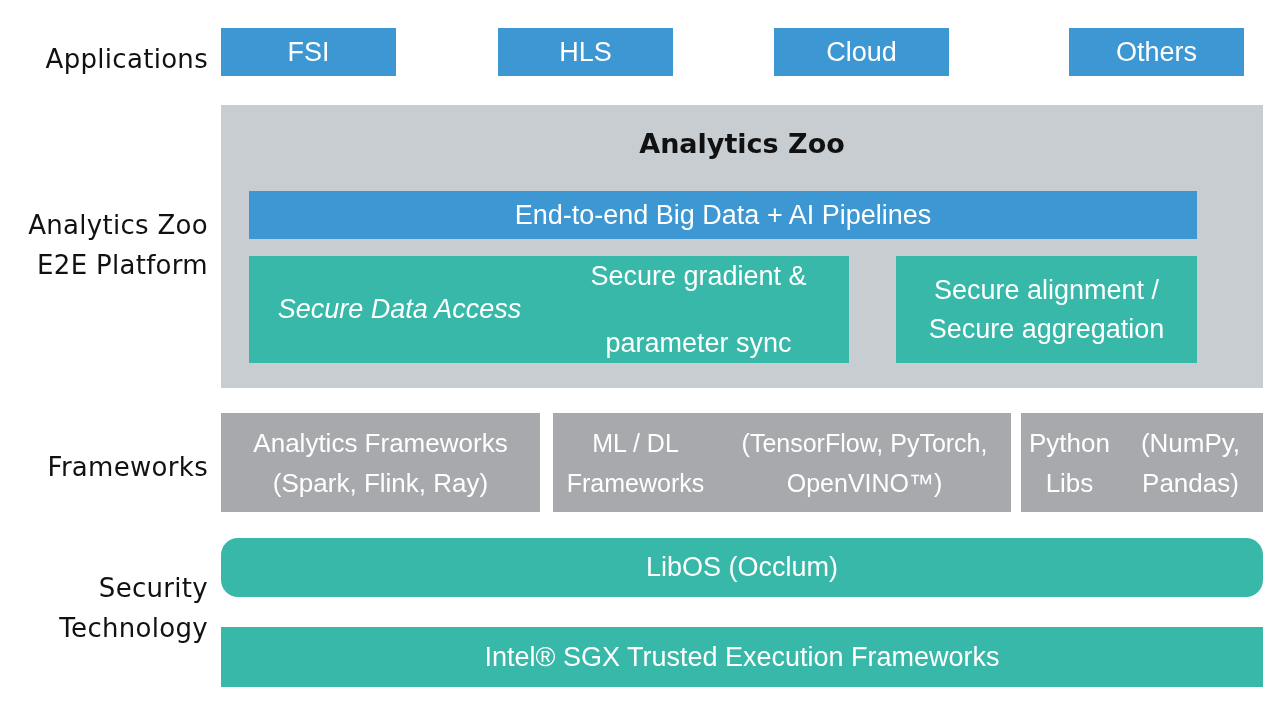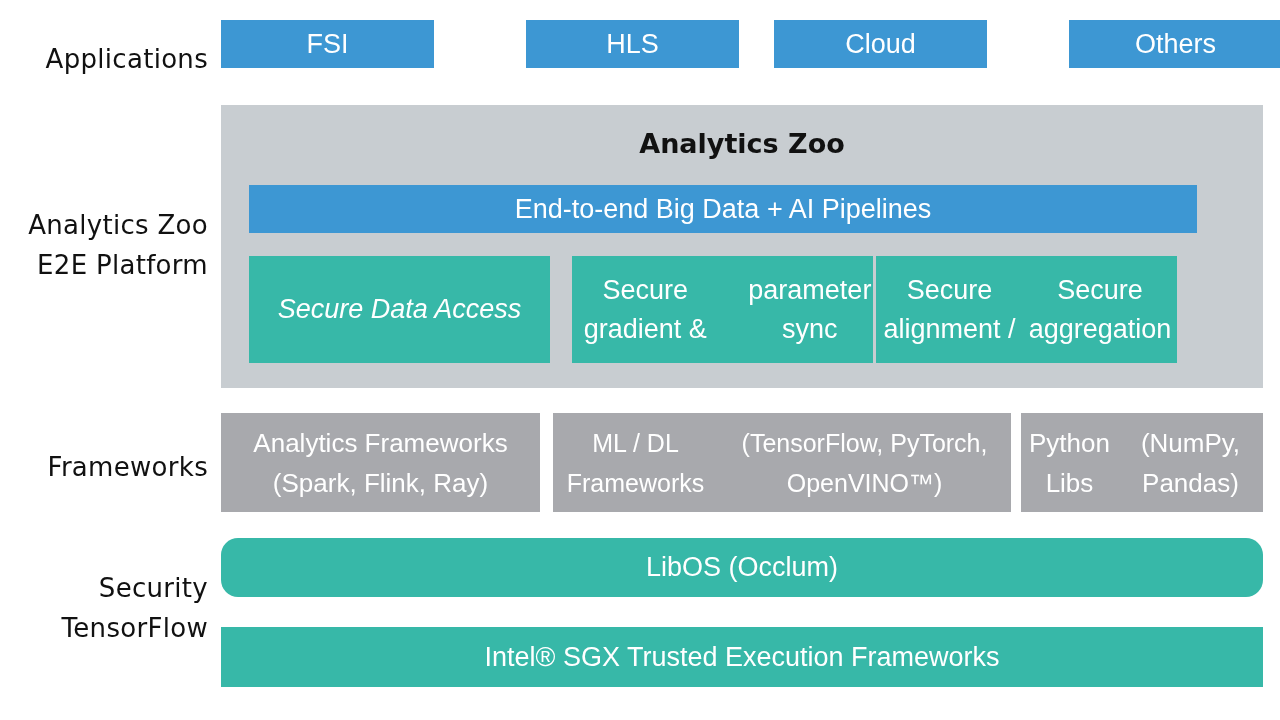--- a/index.html
+++ b/index.html
@@ -14,57 +14,57 @@
   }
   .box {
     position: absolute; display: flex; align-items: center; justify-content: center;
     text-align: center; color: #ffffff; box-sizing: border-box;
     font-family: "Liberation Sans", "DejaVu Sans", sans-serif;
   }
   .blue { background: #3d97d3; }
   .teal { background: #37b8a8; }
   .gray { background: #a8a9ad; }
   .platform { background: #c8cdd1; }
-  .app-box { top: 20px; height: 48px; width: 213px; font-size: 27px; }
+  .app-box { top: 28px; height: 48px; width: 175px; font-size: 27px; }
   .secure-box { top: 256px; height: 107px; width: 301px; font-size: 27px; line-height: 39px; }
   .fw-box { top: 413px; height: 99px; font-size: 26px; line-height: 40px; }
   .sec-bar { left: 221px; width: 1042px; font-size: 27px; }
   .lines span { display: block; }
 </style>
 </head>
 <body>
 
 <div class="row-label" style="top:39px;">Applications</div>
 <div class="row-label lines" style="top:205px;">
   <span>Analytics Zoo</span>
   <span>E2E Platform</span>
 </div>
 <div class="row-label" style="top:447px;margin-left:20px;">Frameworks</div>
 <div class="row-label lines" style="top:568px;">
   <span>Security</span>
-  <span>TensorFlow</span>
+  <span>Technology</span>
 </div>
 
 <div class="box blue app-box" style="left:221px;">FSI</div>
-<div class="box blue app-box" style="left:498px;margin-left:28px;">HLS</div>
+<div class="box blue app-box" style="left:498px;">HLS</div>
 <div class="box blue app-box" style="left:774px;">Cloud</div>
 <div class="box blue app-box" style="left:1050px;margin-left:19px;">Others</div>
 
 <div class="abs platform" style="left:221px; top:105px; width:1042px; height:283px;"></div>
 <div class="abs" style="left:221px; top:128px; width:1042px; text-align:center; font-size:27px; font-weight:bold; color:#111;">Analytics Zoo</div>
-<div class="box blue" style="left:249px; top:185px; width:948px; height:48px; font-size:27px;">End-to-end Big Data + AI Pipelines</div>
+<div class="box blue" style="left:249px; top:191px; width:948px; height:48px; font-size:27px;">End-to-end Big Data + AI Pipelines</div>
 
 <div class="box teal secure-box lines" style="left:249px;font-style:italic;">
   <span>Secure Data Access</span>
 </div>
-<div class="box teal secure-box" style="left:572px; flex-direction:row;gap:28px;">
+<div class="box teal secure-box" style="left:548px; flex-direction:column;gap:28px;">
   <span>Secure gradient &amp;</span>
   <span>parameter sync</span>
 </div>
-<div class="box teal secure-box" style="left:876px; flex-direction:row;">
+<div class="box teal secure-box" style="left:896px; flex-direction:column;">
   <span>Secure alignment /</span>
   <span>Secure aggregation</span>
 </div>
 
 <div class="box gray fw-box" style="left:221px; width:319px; flex-direction:column;">
   <span>Analytics Frameworks</span>
   <span>(Spark, Flink, Ray)</span>
 </div>
 <div class="box gray fw-box" style="left:553px; width:458px; font-size:25px;">
   <span>ML / DL Frameworks</span>

